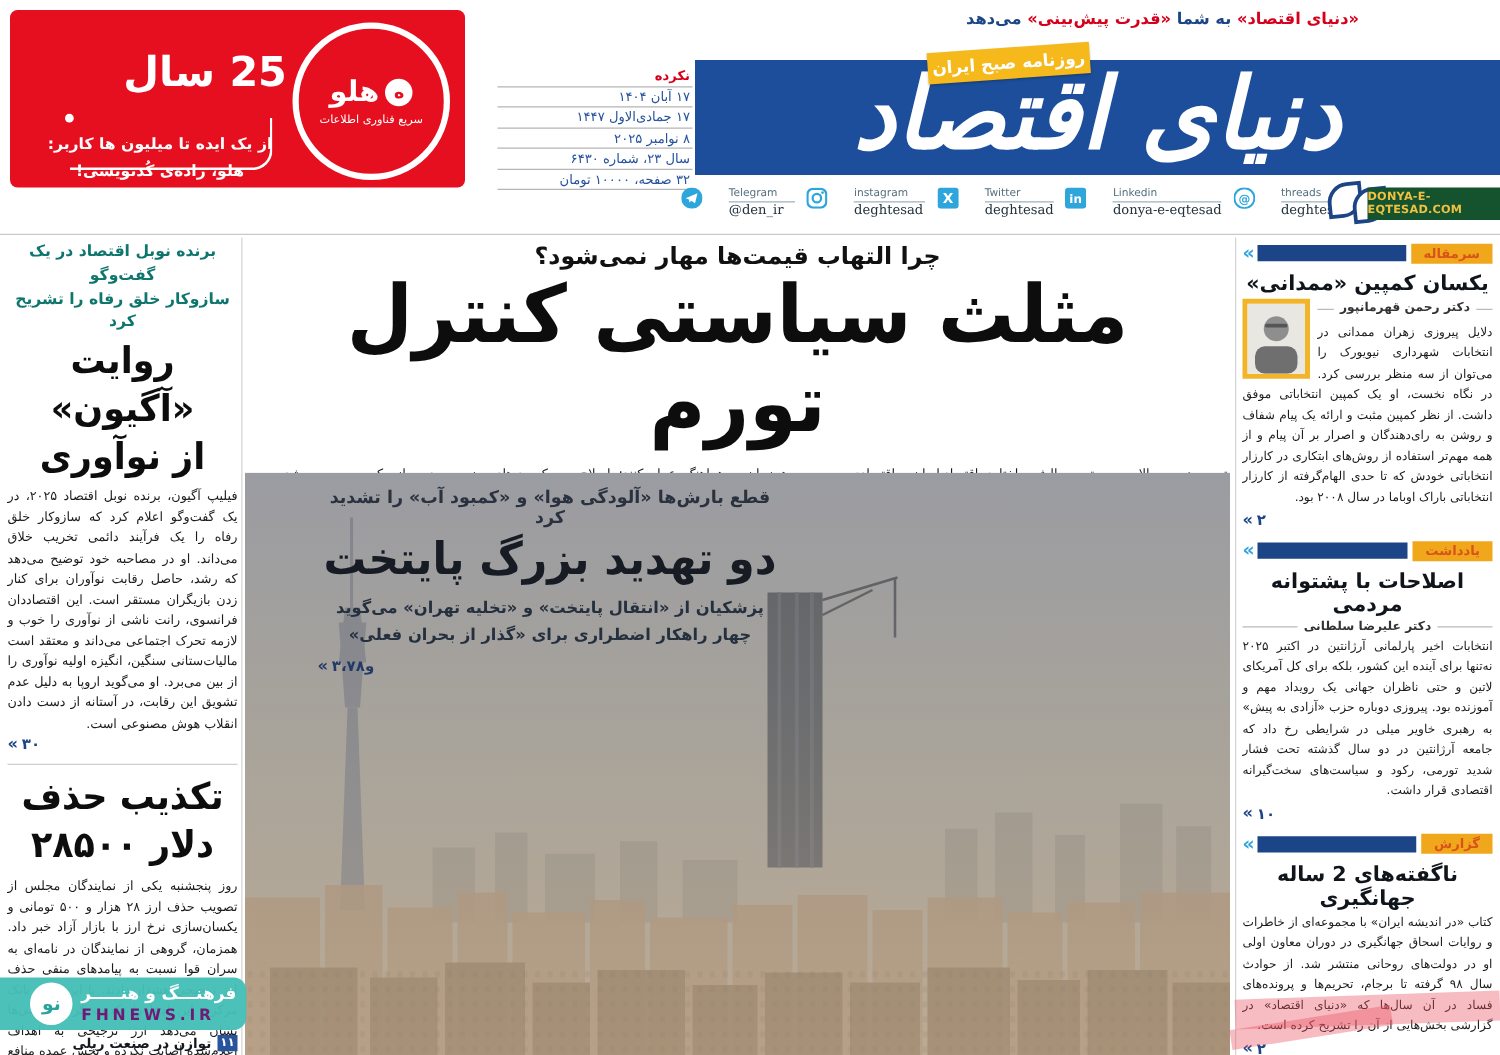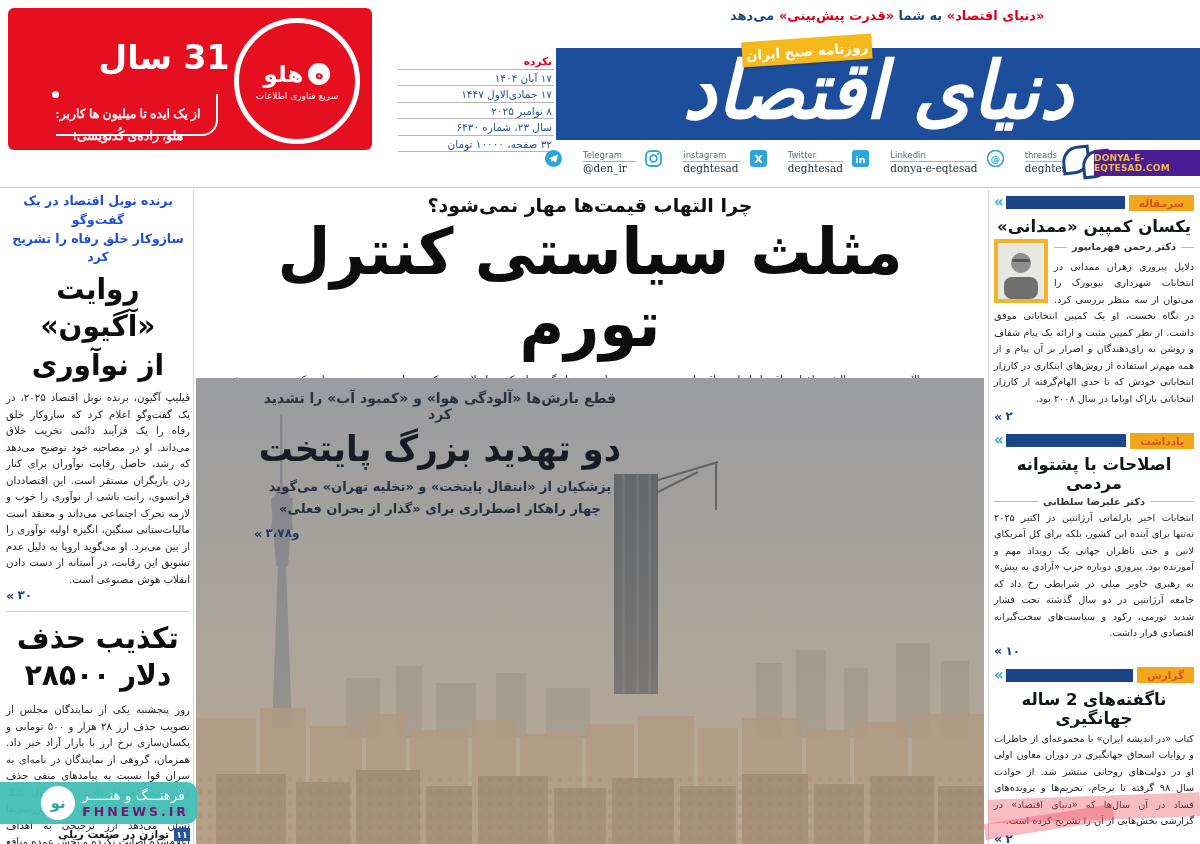--- a/index.html
+++ b/index.html
@@ -15,23 +15,23 @@
   .holoo-logo{display:flex;align-items:center;gap:5px;direction:rtl;font-weight:bold;font-size:23px;}
   .holoo-mark{width:22px;height:22px;border-radius:50%;background:#fff;color:#e60f20;font-size:14px;
         font-weight:bold;display:flex;align-items:center;justify-content:center;}
   .holoo-sub{font-size:9px;}
   .ad-years{position:absolute;left:56px;top:30px;width:200px;text-align:center;
         font-size:33px;font-weight:bold;direction:rtl;}
   .ad-line{position:absolute;left:48px;top:86px;width:160px;height:40px;
         border-bottom:2.5px solid #fff;border-right:2.5px solid #fff;border-radius:0 0 16px 0;}
   .ad-dot{position:absolute;left:44px;top:83px;width:7px;height:7px;border-radius:50%;background:#fff;}
   .ad-text{position:absolute;left:10px;top:96px;width:220px;text-align:center;direction:rtl;
-        font-size:12.5px;font-weight:bold;line-height:1.75;font-family:Liberation Serif, serif;}
-
-  .slogan{left:730px;top:8px;width:400px;text-align:left;direction:rtl;font-size:13px;font-weight:bold;}
+        font-size:12.5px;font-weight:bold;line-height:1.75;}
+
+  .slogan{left:730px;top:8px;width:400px;text-align:center;direction:rtl;font-size:13px;font-weight:bold;}
   .slogan .rd{color:#d6001c;} .slogan .bl{color:#1b4586;}
 
   .banner{left:556px;top:48px;width:644px;height:92px;background:#1d4e9b;}
   .nameplate{position:absolute;left:0;top:-16px;width:100%;text-align:center;color:#fff;
         font-family:"DejaVu Serif",serif;font-style:italic;font-weight:bold;font-size:76px;
         line-height:118px;direction:rtl;transform:scaleY(1.04);}
   .tagline{left:742px;top:38px;width:130px;height:25px;background:#f5b91c;transform:rotate(-4deg);
         display:flex;align-items:center;justify-content:center;color:#fff;font-weight:bold;
         font-size:13.5px;direction:rtl;z-index:3;box-shadow:0 1px 2px rgba(0,0,0,.25);}
 
@@ -42,21 +42,21 @@
 
   .social{left:545px;top:150px;width:535px;display:flex;justify-content:space-between;}
   .soc-item{display:flex;gap:21px;align-items:flex-start;}
   .soc-ic{width:17px;height:17px;flex:0 0 auto;}
   .soc-txt{display:flex;flex-direction:column;}
   .soc-name{font-size:8.5px;color:#55707e;border-bottom:1px solid #9db2bd;padding:0 14px 1px 0;}
   .soc-handle{font-family:"DejaVu Serif",serif;font-size:10.5px;color:#24323c;}
 
   .dmnd{width:22px;height:22px;border:3px solid #1b4586;background:#fff;border-radius:58% 0 58% 0;
         transform:rotate(-6deg);}
-  .site-strip{left:1094px;top:150px;width:106px;height:26px;background:#4c1d95;display:flex;
+  .site-strip{left:1094px;top:150px;width:106px;height:26px;background:#14532d;display:flex;
         align-items:center;justify-content:center;z-index:2;}
   .site-strip span{color:#f0c040;font-size:9px;font-weight:bold;letter-spacing:.2px;}
 
   .hr-header{left:0;top:187px;width:1200px;height:1px;background:#c9c9c9;}
   .vr{width:1px;background:#d5d5d5;top:190px;height:654px;}
 
   
   .ccol{left:198px;top:192px;width:784px;direction:rtl;}
   .main-kicker{text-align:center;font-size:19px;font-weight:bold;color:#111;margin-top:2px;}
   .main-headline{text-align:center;font-size:61px;font-weight:bold;color:#0d0d0d;line-height:1.12;
@@ -86,53 +86,53 @@
   .author{display:flex;align-items:center;gap:5px;font-size:9.8px;font-weight:bold;color:#333;margin:1px 0 3px;}
   .aline{flex:1;height:1px;background:#bbb;}
   .rbody{font-size:9.7px;line-height:1.7;text-align:justify;color:#1c1c1c;}
   .portrait{float:left;width:46px;height:56px;border:4px solid #f2b429;margin:0 6px 4px 0;}
   .r-art{margin-bottom:9px;}
   .r-art .pref{margin-top:2px;}
   .wm-pink{background:rgba(233,80,95,.38);z-index:4;}
 
   
   .lcol{left:6px;top:192px;width:184px;direction:rtl;}
-  .l-kicker{text-align:center;font-size:12.5px;font-weight:bold;color:#1d4ed8;line-height:1.5;}
+  .l-kicker{text-align:center;font-size:12.5px;font-weight:bold;color:#0f766e;line-height:1.5;}
   .l-title{text-align:center;font-size:28px;font-weight:bold;color:#0d0d0d;line-height:1.3;margin:6px 0 8px;
         transform:scaleY(1.05);}
   .lbody{font-size:10.2px;line-height:1.62;text-align:justify;color:#1c1c1c;}
   .l-sep{height:1px;background:#cfcfcf;margin:9px 0;}
   .sel-item{display:flex;align-items:center;gap:5px;height:20px;border-bottom:1px dotted #9a9a9a;}
   .sel-num{background:#27549c;color:#fff;font-size:9.5px;font-weight:bold;min-width:16px;height:13px;
         display:flex;align-items:center;justify-content:center;}
   .sel-txt{font-size:10.8px;font-weight:bold;color:#14181f;white-space:nowrap;overflow:hidden;}
 
   .fh-band{left:0;top:782px;width:197px;height:42px;background:rgba(69,190,183,.96);
         border-radius:0 10px 10px 0;z-index:6;display:flex;direction:rtl;align-items:center;
         padding:0 8px;gap:7px;box-sizing:border-box;}
   .fh-txt{display:flex;flex-direction:column;align-items:flex-end;line-height:1.2;}
-  .fh-fa{color:#fff;font-weight:normal;font-size:13.5px;}
+  .fh-fa{color:#fff;font-weight:bold;font-size:13.5px;}
   .fh-en{color:#701a75;font-weight:bold;font-size:12.5px;letter-spacing:3px;direction:ltr;}
   .fh-logo{width:34px;height:34px;border-radius:50%;background:#fff;color:#2aa39d;display:flex;
         align-items:center;justify-content:center;font-weight:bold;font-size:15px;flex:0 0 auto;}
 </style>
 </head>
 <body>
 
 <div class="page">
 
   <div class="abs ad-box">
     <div class="holoo-circle">
       <div class="holoo-logo" dir="rtl">
         <span class="holoo-mark">ه</span>
         <span>هلو</span>
       </div>
       <div class="holoo-sub">سریع فناوری اطلاعات</div>
     </div>
-    <div class="ad-years">31 سال</div>
+    <div class="ad-years">25 سال</div>
     <div class="ad-dot"></div>
     <div class="ad-line"></div>
     <div class="ad-text">
       <div>از یک ایده تا میلیون ها کاربر:</div>
       <div>هلو، زاده‌ی کُدنویسی!</div>
     </div>
   </div>
 
   <div class="abs slogan">
     <span class="rd">«دنیای اقتصاد»</span>

